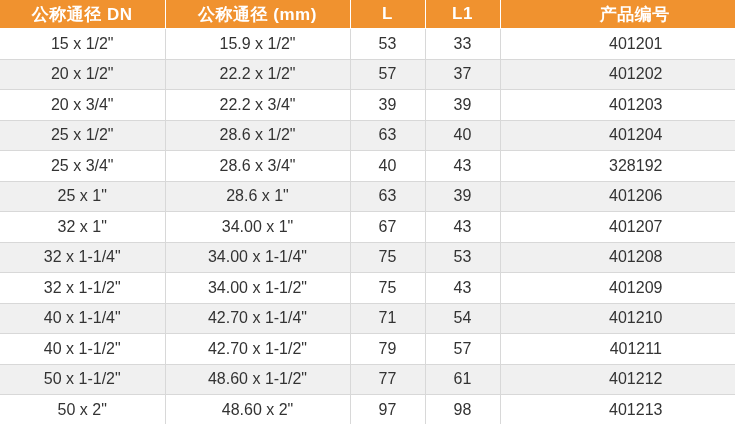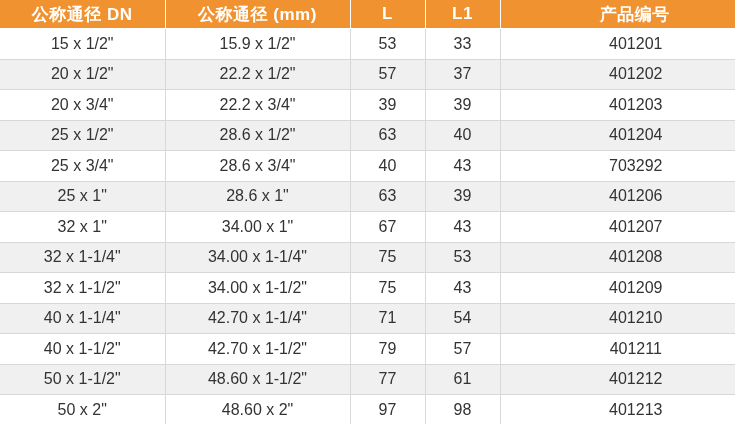--- a/index.html
+++ b/index.html
@@ -102,21 +102,21 @@
       <td>28.6 x 1/2"</td>
       <td>63</td>
       <td>40</td>
       <td>401204</td>
     </tr>
     <tr class="odd">
       <td>25 x 3/4"</td>
       <td>28.6 x 3/4"</td>
       <td>40</td>
       <td>43</td>
-      <td>703292</td>
+      <td>328192</td>
     </tr>
     <tr class="even">
       <td>25 x 1"</td>
       <td>28.6 x 1"</td>
       <td>63</td>
       <td>39</td>
       <td>401206</td>
     </tr>
     <tr class="odd">
       <td>32 x 1"</td>

